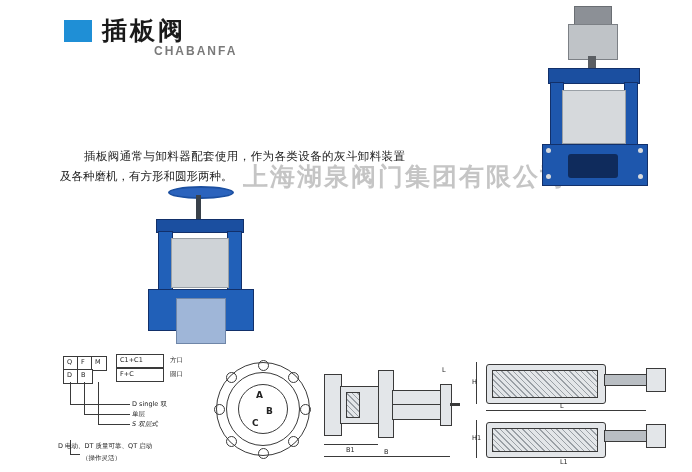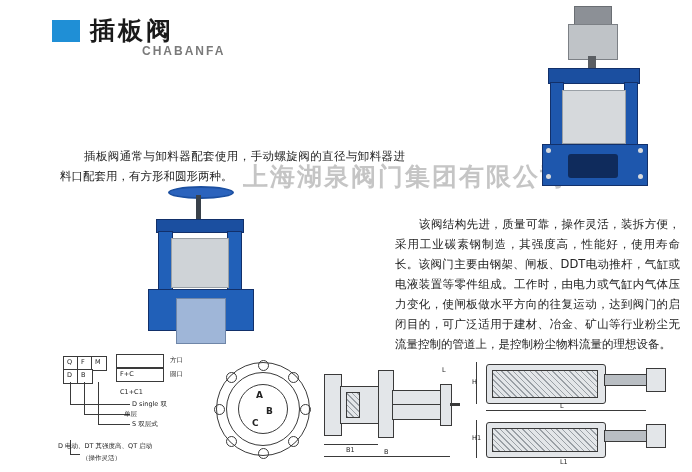--- a/index.html
+++ b/index.html
@@ -6,21 +6,21 @@
   body{
     width:692px;height:472px;
     background:#ffffff;
     font-family:"Liberation Sans","DejaVu Sans",sans-serif;
     overflow:hidden;
     position:relative;
   }
   .page{position:relative;width:692px;height:472px;overflow:hidden;}
 
   
-  .title-wrap{position:absolute;left:52px;top:14px;}
+  .title-wrap{position:absolute;left:64px;top:14px;}
   .title-bar{
     display:inline-block;width:28px;height:22px;background:#1f8fd6;
     vertical-align:middle;margin-right:10px;
   }
   .title-cn{
     display:inline-block;font-size:25px;font-weight:bold;color:#1a1a1a;
     letter-spacing:3px;vertical-align:middle;
     font-family:"DejaVu Sans","Liberation Sans",sans-serif;
   }
   .title-en{
@@ -97,23 +97,22 @@
 </head>
 <body>
 
 <div class="page">
 
   <div class="title-wrap">
     <span class="title-bar"></span><span class="title-cn">插板阀</span>
     <div class="title-en">CHABANFA</div>
   </div>
 
-  <div class="para" id="p2">插板阀通常与卸料器配套使用，手动螺旋阀的直径与卸料器进料口配套用，有方形和圆形两种。</div>
-
-  <div class="para" id="p3">该阀结构先进，质量可靠，操作灵活，装拆方便，采用工业碳素钢制造，其强度高，性能好，使用寿命长。该阀门主要由钢架、闸板、DDT电动推杆，气缸或电液装置等零件组成。工作时，由电力或气缸内气体压力变化，使闸板做水平方向的往复运动，达到阀门的启闭目的，可广泛适用于建材、冶金、矿山等行业粉尘无流量控制的管道上，是控制粉尘物料流量的理想设备。</div>
+  <div class="para" id="p2">插板阀通常与卸料器配套使用，作为各类设备的灰斗卸料装置及各种磨机，有方形和圆形两种。</div>
+
 
   <div class="watermark">上海湖泉阀门集团有限公司</div>
 
   <div class="photo-tr">
     <div class="tr-cyl"></div>
     <div class="tr-cyl2"></div>
     <div class="tr-rod"></div>
     <div class="tr-top"></div>
     <div class="tr-frameL"></div>
     <div class="tr-frameR"></div>
@@ -143,42 +142,42 @@
     <div class="dwg-box" style="left:19px;top:0px;width:14px;height:13px;"></div>
     <div class="dwg-txt" style="left:23px;top:2px;">F</div>
     <div class="dwg-box" style="left:33px;top:0px;width:14px;height:13px;"></div>
     <div class="dwg-txt" style="left:37px;top:2px;">M</div>
     <div class="dwg-box" style="left:5px;top:13px;width:14px;height:13px;"></div>
     <div class="dwg-txt" style="left:9px;top:15px;">D</div>
     <div class="dwg-box" style="left:19px;top:13px;width:14px;height:13px;"></div>
     <div class="dwg-txt" style="left:23px;top:15px;">B</div>
 
     <div class="dwg-box" style="left:58px;top:-2px;width:46px;height:12px;"></div>
-    <div class="dwg-txt" style="left:62px;top:0px;margin-top:32px;">C1+C1</div>
+    <div class="dwg-txt" style="left:62px;top:0px;">C1+C1</div>
     <div class="dwg-txt" style="left:112px;top:0px;">方口</div>
 
     <div class="dwg-box" style="left:58px;top:12px;width:46px;height:12px;"></div>
     <div class="dwg-txt" style="left:62px;top:14px;">F+C</div>
     <div class="dwg-txt" style="left:112px;top:14px;">圆口</div>
 
     <div class="dwg-line" style="left:12px;top:26px;width:1px;height:22px;"></div>
     <div class="dwg-line" style="left:12px;top:48px;width:60px;height:1px;"></div>
     <div class="dwg-txt" style="left:74px;top:44px;">D single 双</div>
 
     <div class="dwg-line" style="left:26px;top:26px;width:1px;height:32px;"></div>
     <div class="dwg-line" style="left:26px;top:58px;width:46px;height:1px;"></div>
-    <div class="dwg-txt" style="left:66px;top:54px;text-align:right;">单层</div>
+    <div class="dwg-txt" style="left:74px;top:54px;text-align:right;">单层</div>
 
     <div class="dwg-line" style="left:40px;top:26px;width:1px;height:42px;"></div>
     <div class="dwg-line" style="left:40px;top:68px;width:32px;height:1px;"></div>
-    <div class="dwg-txt" style="left:74px;top:64px;">S 双层式</div>
+    <div class="dwg-txt" style="left:74px;top:64px;font-style:italic;">S 双层式</div>
 
     <div class="dwg-line" style="left:12px;top:84px;width:1px;height:14px;"></div>
     <div class="dwg-line" style="left:12px;top:98px;width:10px;height:1px;"></div>
-    <div class="dwg-txt" style="left:0px;top:86px;">D 电动、DT 其强度高、QT 启动</div>
+    <div class="dwg-txt" style="left:0px;top:86px;">D 电动、DT 质量可靠、QT 启动</div>
     <div class="dwg-txt" style="left:24px;top:98px;">（操作灵活）</div>
   </div>
 
   <div class="dwg" style="left:212px;top:358px;width:100px;height:104px;">
     <div class="dwg-circ" style="left:4px;top:4px;width:92px;height:92px;"></div>
     <div class="dwg-circ" style="left:14px;top:14px;width:72px;height:72px;"></div>
     <div class="dwg-circ" style="left:26px;top:26px;width:48px;height:48px;"></div>
     <div class="dwg-circ" style="left:46px;top:2px;width:9px;height:9px;"></div>
     <div class="dwg-circ" style="left:76px;top:14px;width:9px;height:9px;"></div>
     <div class="dwg-circ" style="left:88px;top:46px;width:9px;height:9px;"></div>

